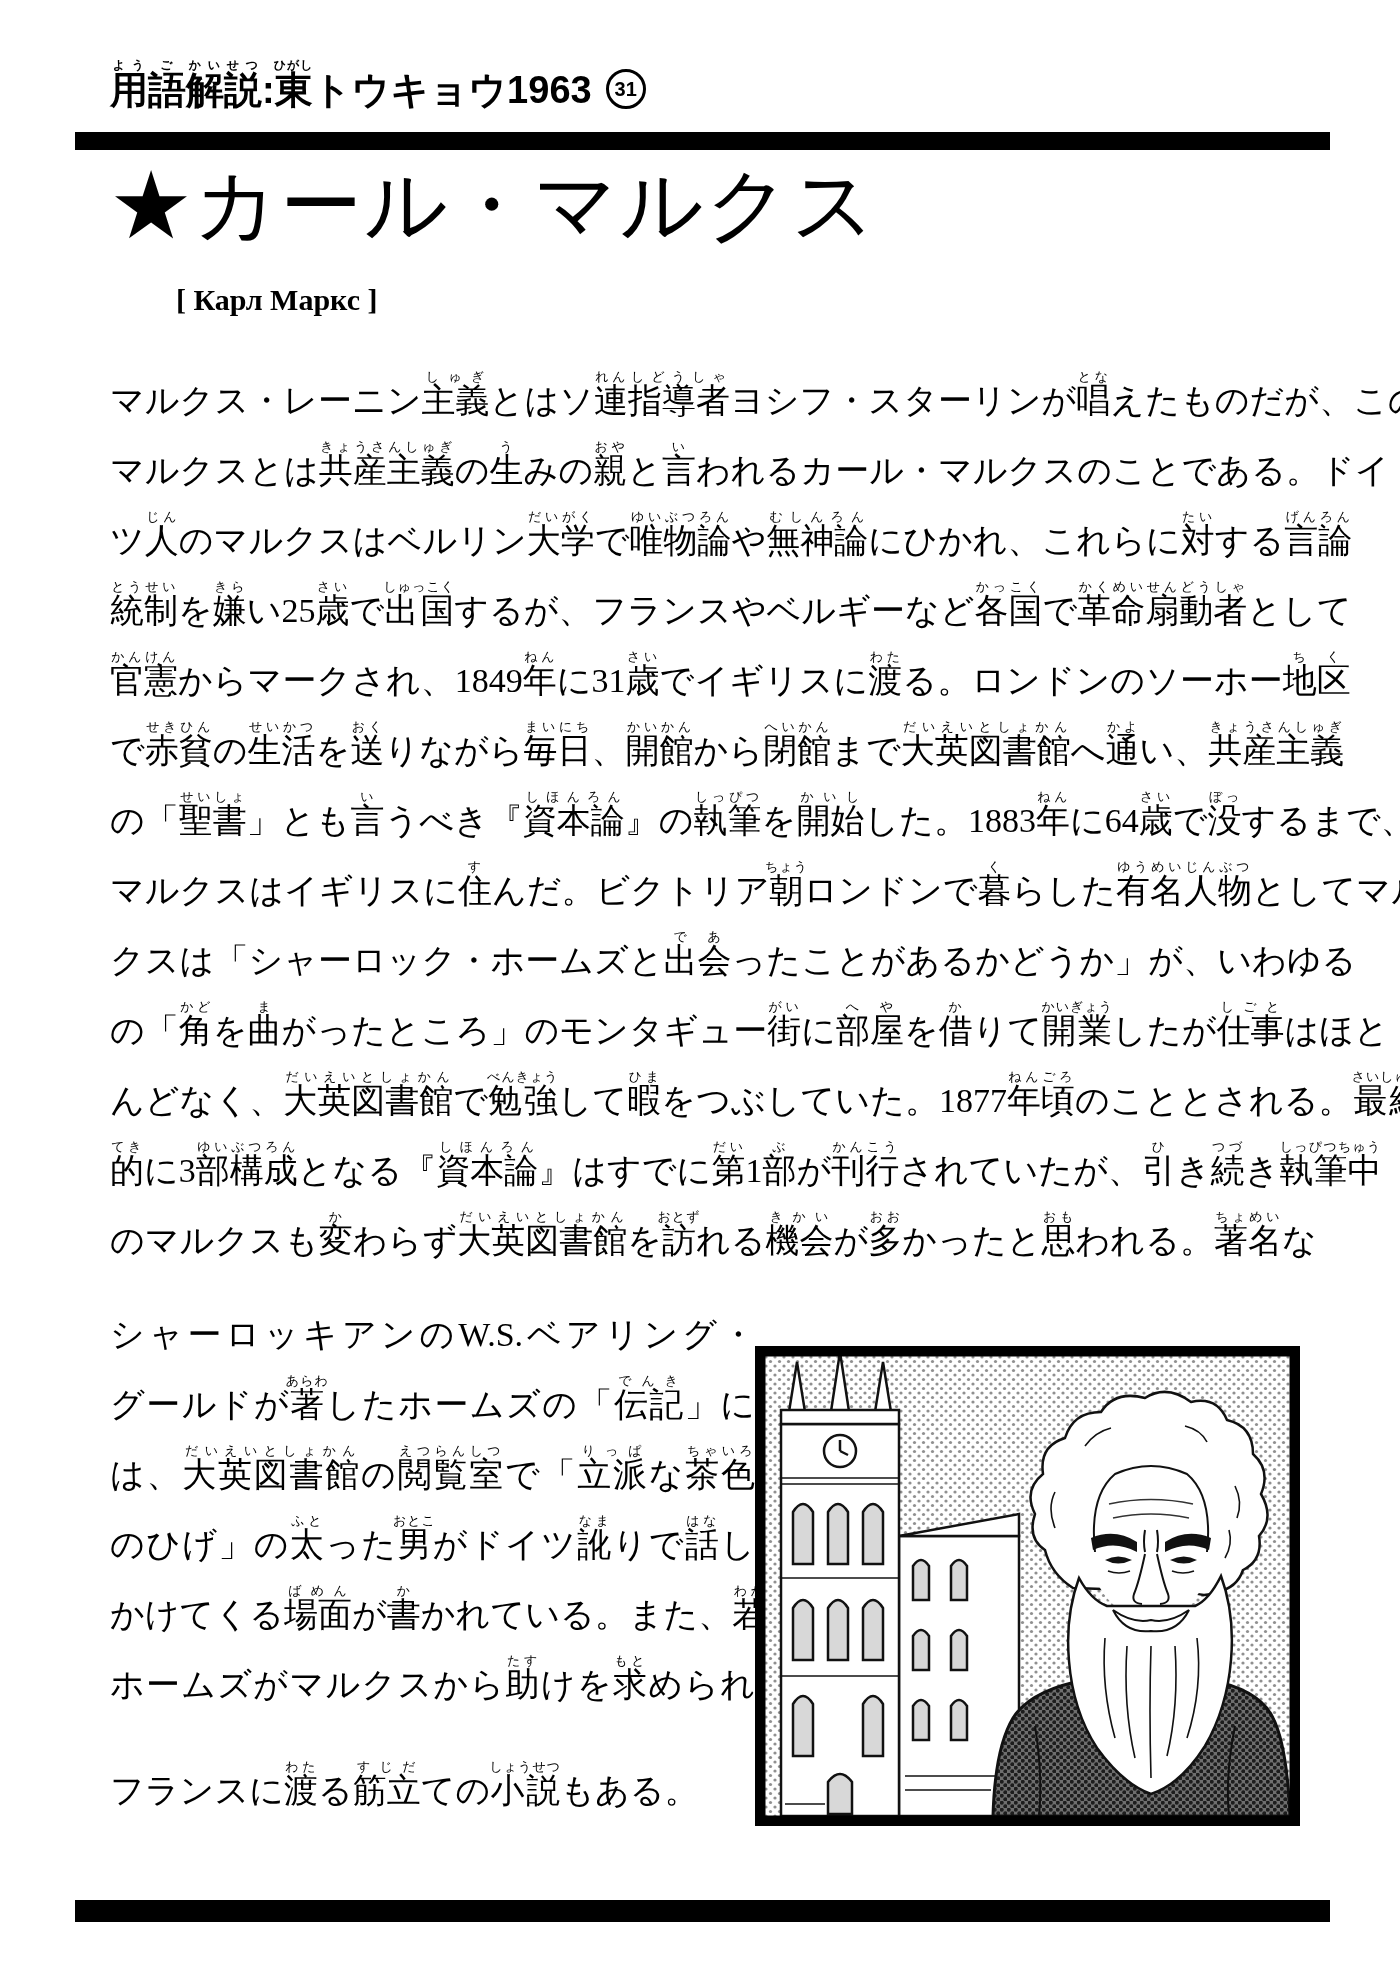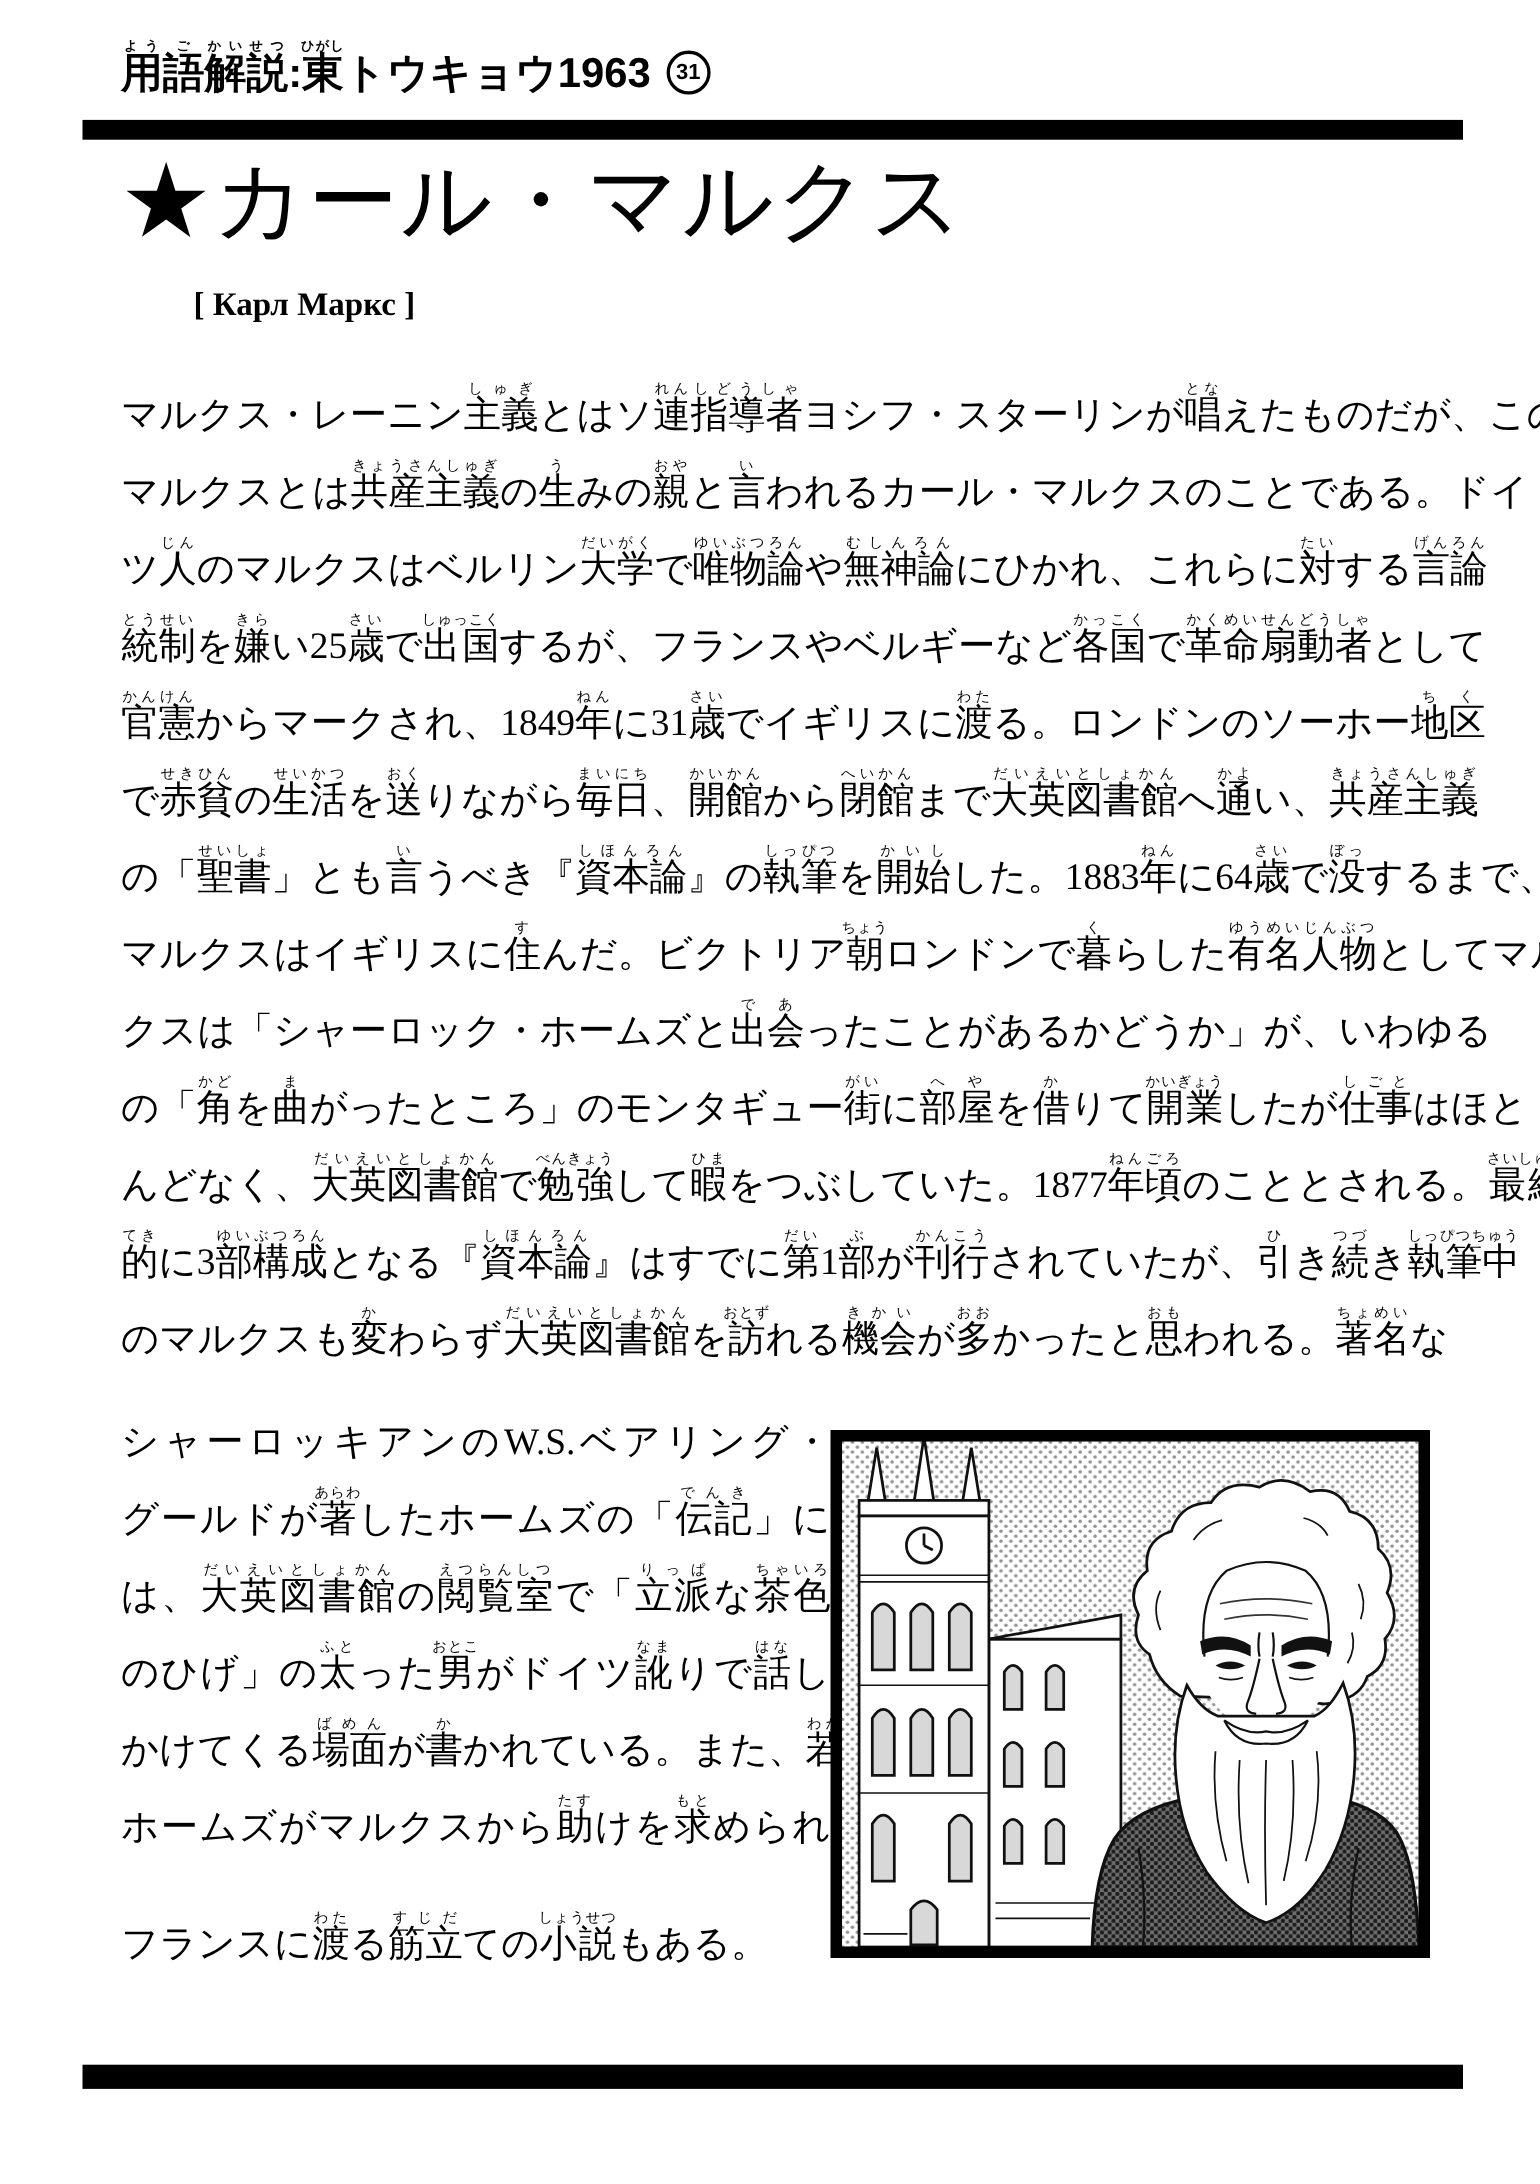--- a/index.html
+++ b/index.html
@@ -1,40 +1,40 @@
 <!DOCTYPE html>
 <html><head>
 <meta charset="utf-8">
 <style>
   html,body{margin:0;padding:0;background:#ffffff;}
   .page{position:relative;width:1400px;height:1985px;background:#fff;overflow:hidden;
         font-family:"Liberation Serif","DejaVu Serif",serif;color:#000;}
   .content{margin-left:110px;width:1190px;}
   
-  .kicker{padding-top:35px;font-family:"Liberation Sans","DejaVu Sans",sans-serif;
+  .kicker{padding-top:59px;font-family:"Liberation Sans","DejaVu Sans",sans-serif;
           font-weight:bold;font-size:38px;line-height:1;white-space:nowrap;text-decoration:underline;}
   .kicker ruby rt{font-size:12px;font-weight:bold;letter-spacing:1px;}
   .kicker .ktext{display:inline-block;vertical-align:bottom;}
   .issue-badge{display:inline-block;width:34px;height:34px;border:3px solid #000;border-radius:50%;
                font-size:20px;line-height:34px;text-align:center;vertical-align:bottom;
                margin-left:14px;letter-spacing:0;}
   
   .rule{height:18px;background:#000;width:1255px;margin-left:-35px;margin-top:23px;}
   .rule.bottom{height:22px;margin-top:74px;}
   
   .title{margin-top:12px;font-size:82px;line-height:88px;font-weight:normal;letter-spacing:2px;white-space:nowrap;}
   .subtitle{margin-top:28px;margin-left:66px;font-size:30px;line-height:44px;font-weight:bold;}
   
   .bodyblock{margin-top:44px;}
   .tline{font-size:34px;line-height:70px;height:70px;white-space:nowrap;
          text-align:justify;text-align-last:justify;}
   .tline.nojust{text-align:left;text-align-last:left;margin-top:36px;}
   .tline ruby rt{font-family:"Liberation Sans","DejaVu Sans",sans-serif;font-size:13px;letter-spacing:1px;}
   
-  .bottomflex{margin-top:24px;display:flex;align-items:center;}
+  .bottomflex{margin-top:24px;display:flex;align-items:flex-end;}
   .colblock{width:645px;}
   .illus{width:545px;height:480px;flex:none;}
   .illus svg{display:block;}
 </style>
 </head>
 <body>
 
 <div class="page">
   <div class="content">
 

